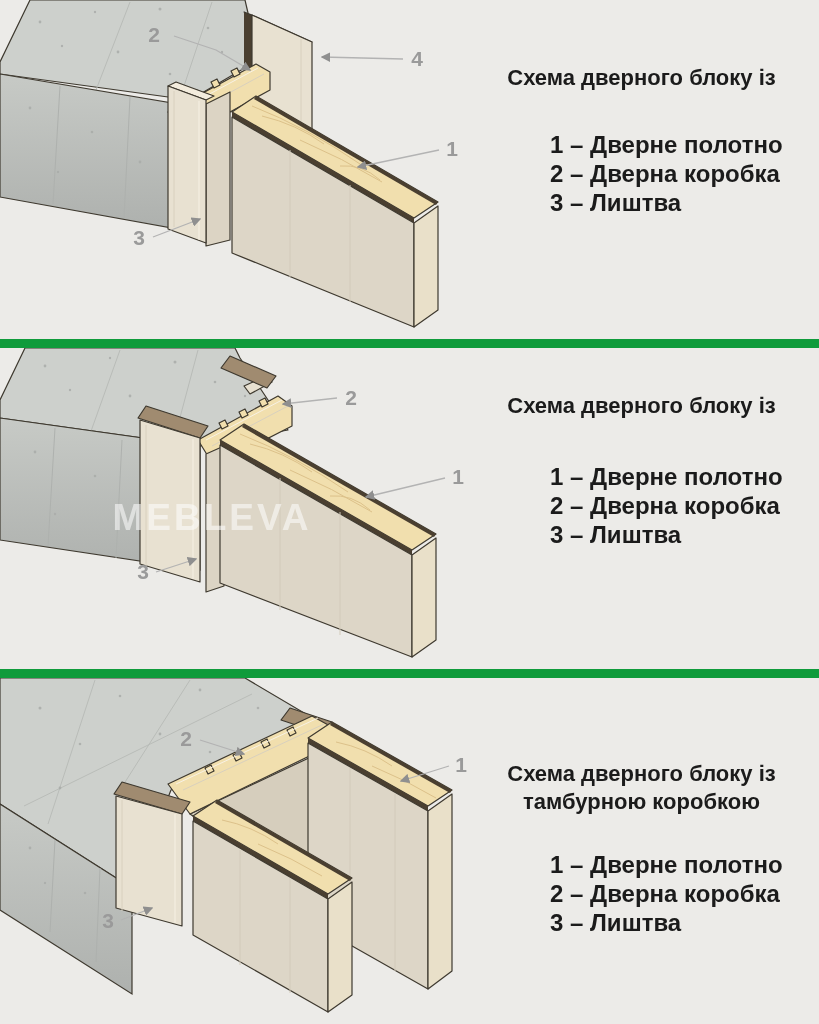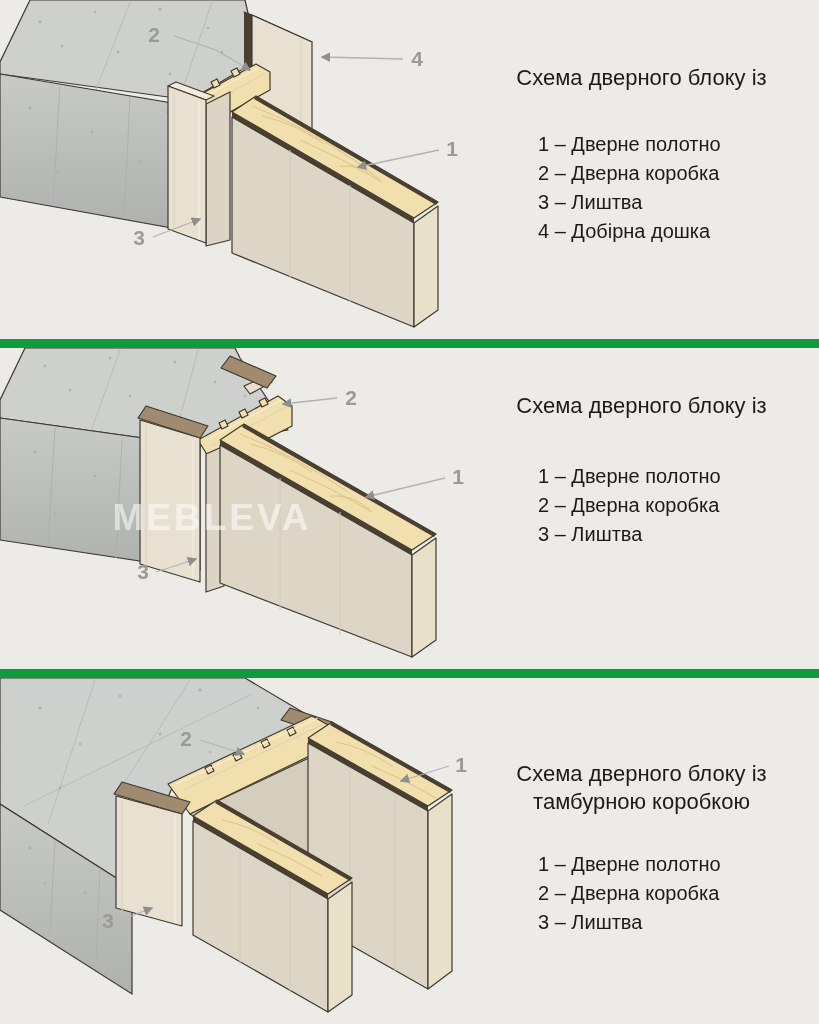--- a/index.html
+++ b/index.html
@@ -12,23 +12,23 @@
   .section{display:flex;}
   .s1{height:339px;}
   .s2{height:321px;}
   .s3{height:346px;}
   .divider{height:9px;background:#0F9B3B;}
   svg.diagram{flex:0 0 470px;display:block;}
   .info{flex:1 1 auto;box-sizing:border-box;padding-right:6px;}
   .s1 .info{padding-top:64px;}
   .s2 .info{padding-top:44px;}
   .s3 .info{padding-top:82px;}
-  .title{margin:0;font-size:22px;line-height:28px;font-weight:400;text-align:center;}
+  .title{margin:0;font-size:22px;line-height:28px;font-weight:700;text-align:center;}
   .title span{display:block;}
-  .legend{list-style:none;margin:0;padding:0 0 0 68px;font-size:20px;line-height:29px;font-weight:400;}
+  .legend{list-style:none;margin:12px;padding:0 0 0 68px;font-size:24px;line-height:29px;font-weight:700;}
   .s1 .legend{margin-top:38px;}
   .s2 .legend{margin-top:42px;}
   .s3 .legend{margin-top:34px;}
   
   .outl{stroke:#3E392F;stroke-width:1.2;stroke-linejoin:round;}
   .cT{fill:#CDD0CC;}
   .joint{stroke:#AEB1AE;stroke-width:1;fill:none;}
   .jointT{stroke:#B9BCB8;stroke-width:1;fill:none;}
   .speck{fill:#A9ACA9;opacity:.85;}
   .woodL{fill:#E8E1D1;}
@@ -135,21 +135,20 @@
     </g>
   </svg>
   <div class="info">
     <h2 class="title">
       <span>Схема дверного блоку із</span>
     </h2>
     <ul class="legend">
       <li>1 – Дверне полотно</li>
       <li>2 – Дверна коробка</li>
       <li>3 – Лиштва</li>
-      <li>4 – Добірна дошка</li>
     </ul>
   </div>
 </section>
 
 <div class="divider"></div>
 
 <section class="section s2">
   <svg class="diagram" viewBox="0 0 470 321" width="470" height="321" xmlns="http://www.w3.org/2000/svg">
     <defs>
       <marker id="arr2" viewBox="0 0 10 10" refX="8.5" refY="5" markerWidth="7.5" markerHeight="7.5" orient="auto">

